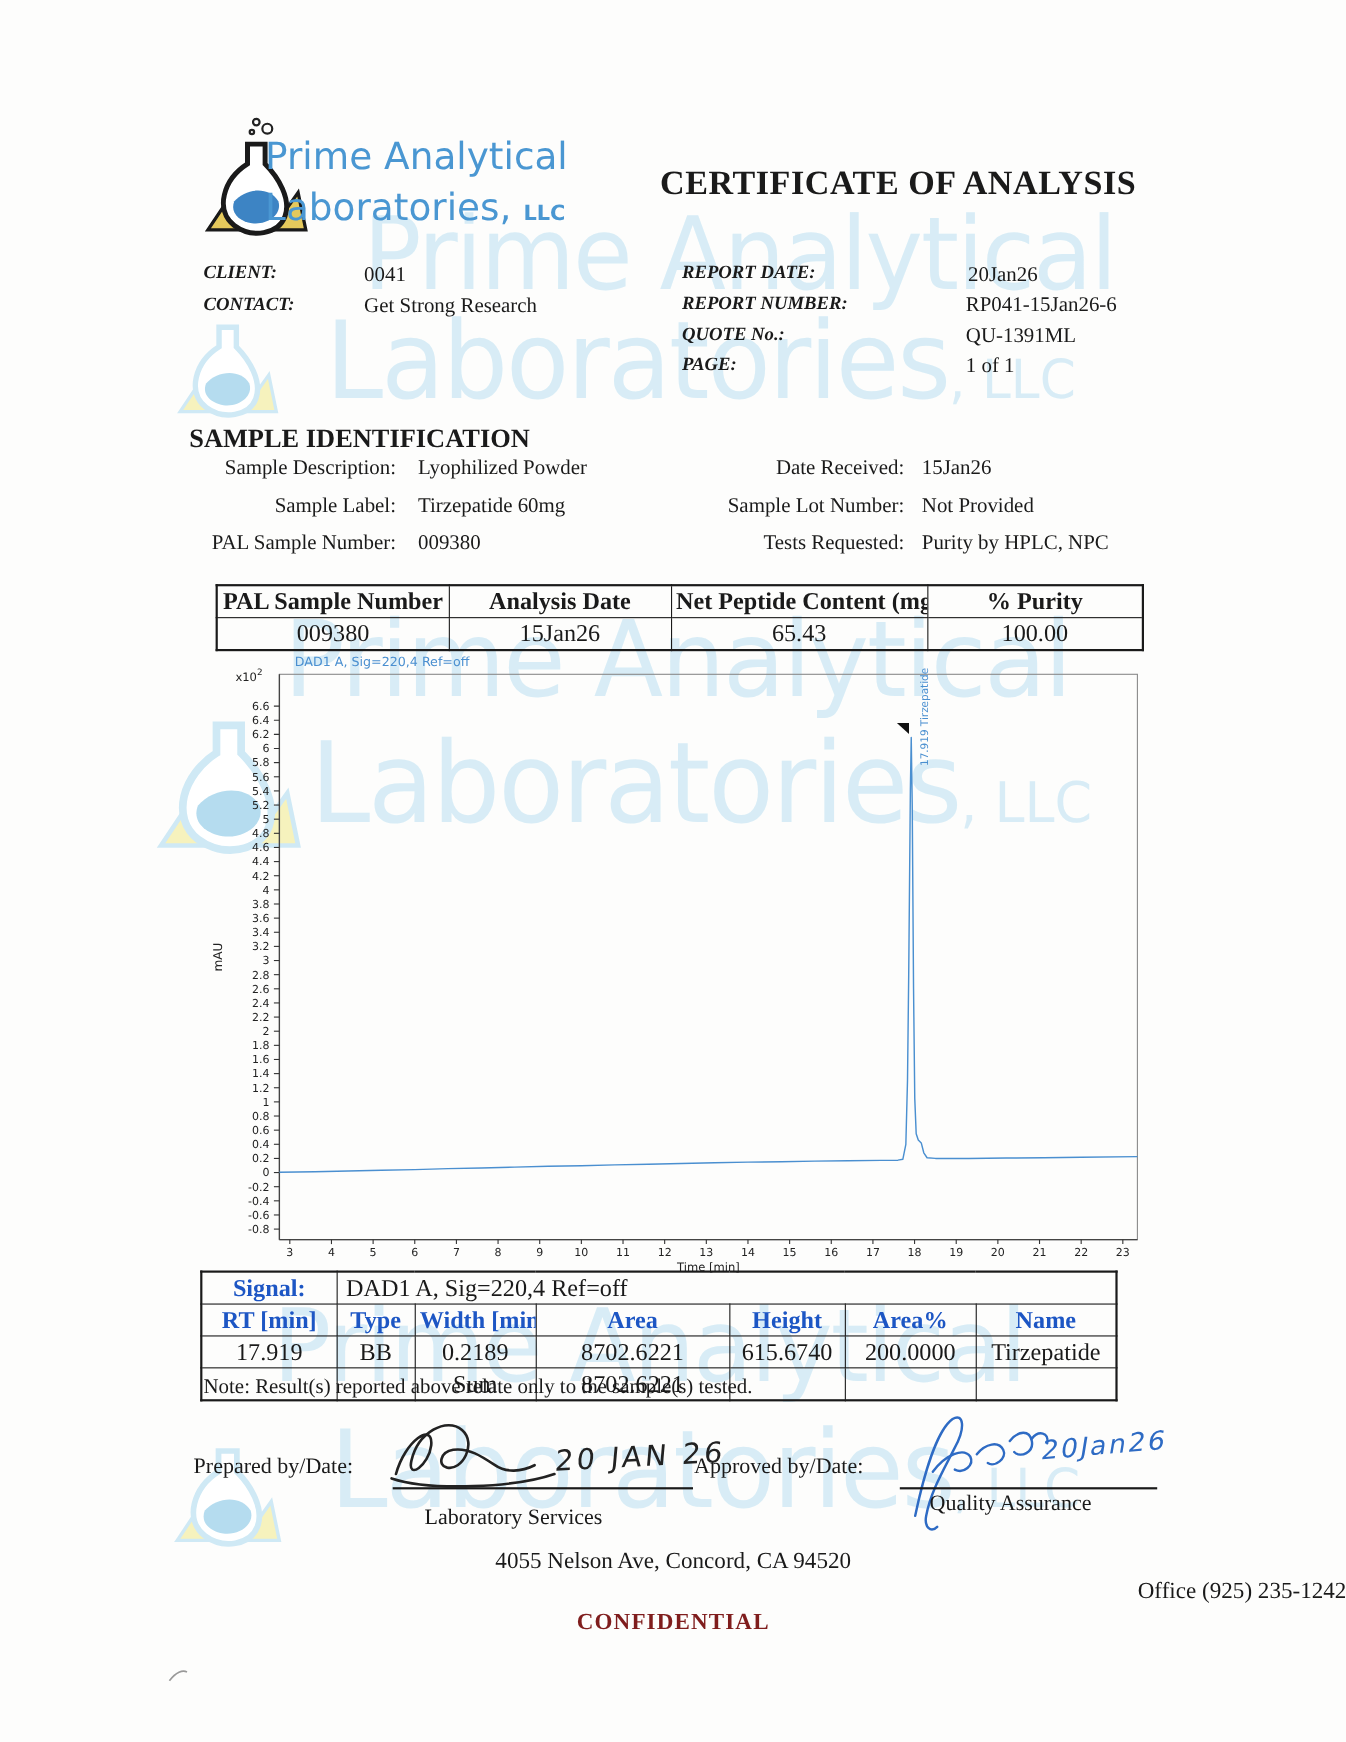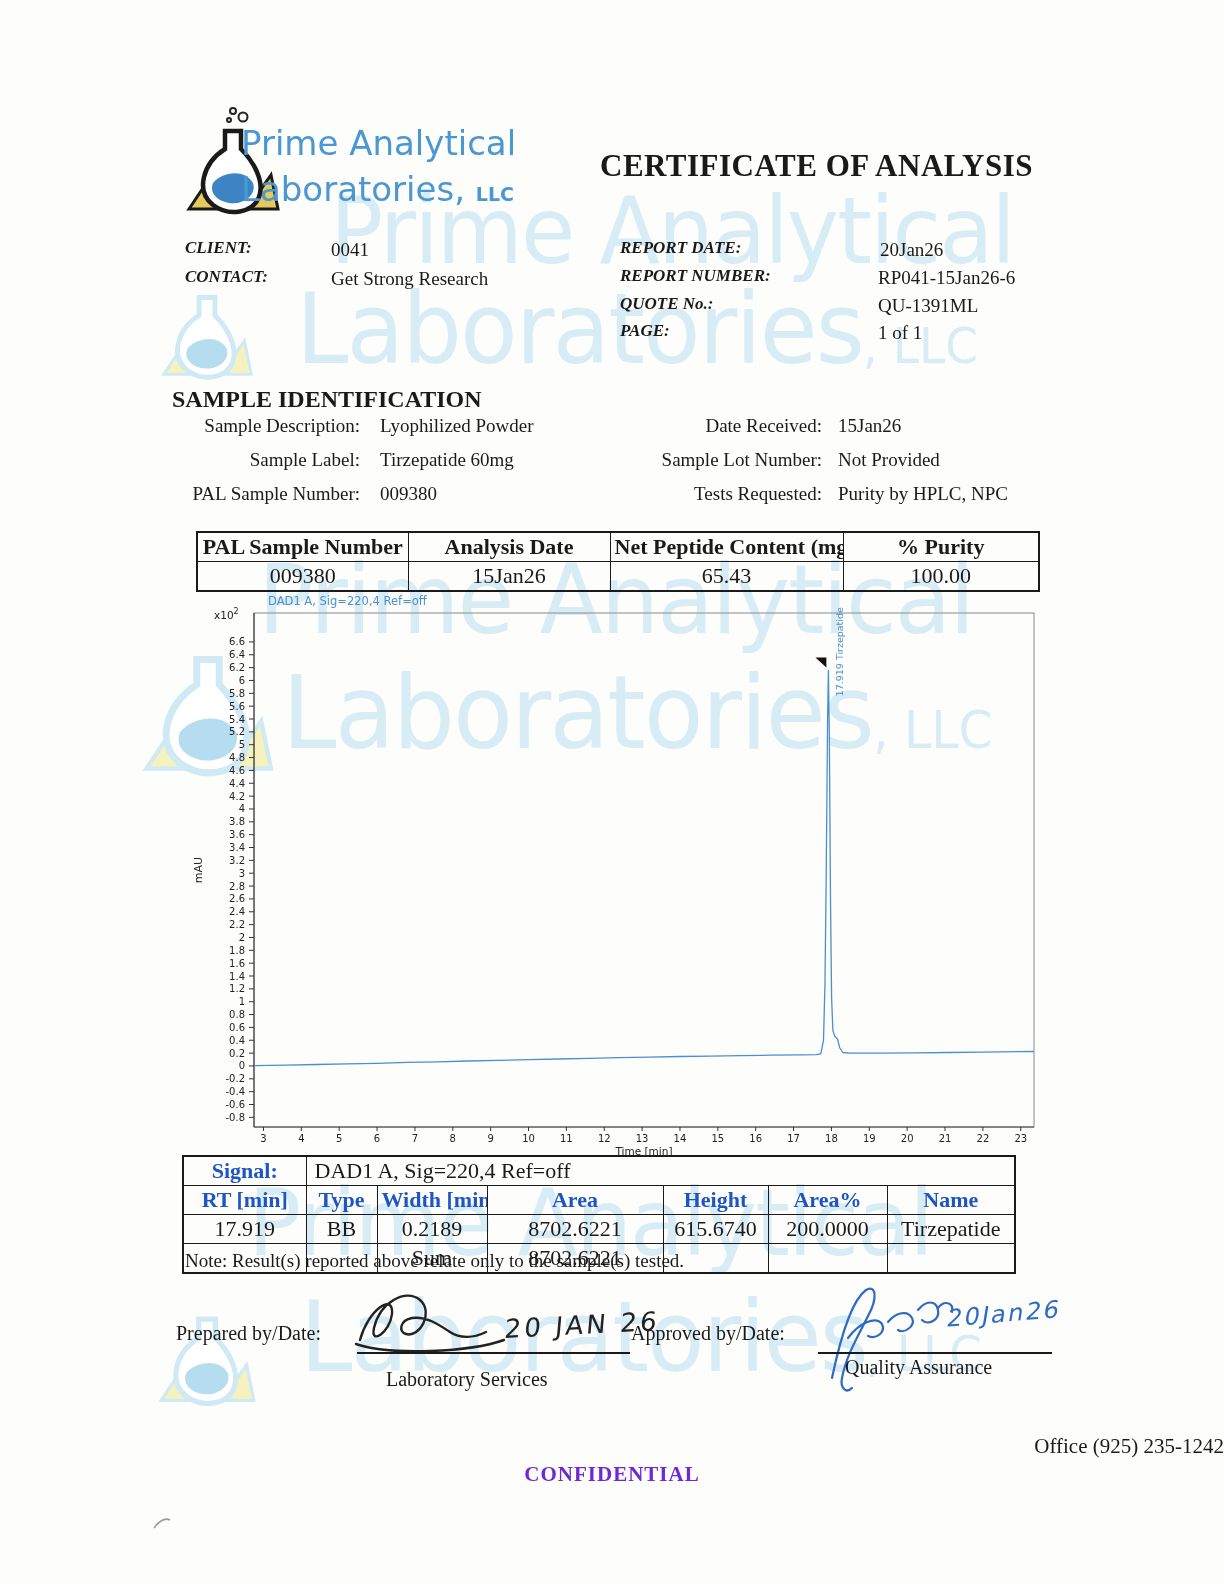--- a/index.html
+++ b/index.html
@@ -33,21 +33,21 @@
   
   .note-text{font-size:19px;}
   .sig-label{font-size:20px;white-space:nowrap;}
   .sig-line{position:absolute;height:0;border-top:2px solid #1a1a1a;}
   .sig-role{position:absolute;font-size:20px;white-space:nowrap;}
   .hand-black{position:absolute;font-family:"DejaVu Sans", sans-serif;font-size:26px;color:#222;
         transform:skewX(-8deg) rotate(-3deg);letter-spacing:3px;white-space:nowrap;}
   .hand-blue{position:absolute;font-family:"DejaVu Sans", sans-serif;font-size:24px;color:#2e6bc4;
         transform:skewX(-14deg) rotate(-5deg);letter-spacing:2px;white-space:nowrap;}
   .footer-line{position:absolute;width:100%;text-align:center;font-size:21px;}
-  .confidential{color:#6d28d9;font-weight:bold;letter-spacing:1px;}
+  .confidential{color:#7f1d1d;font-weight:bold;letter-spacing:1px;}
 </style>
 </head>
 <body>
 
 <div id="page">
 
   <div>
     <svg class="abs" style="left:146px;top:272px;" width="122" height="118" viewBox="0 0 100 120">
       <polygon points="6,104 30,68 36,104" fill="#f6f2bd" stroke="#cfe9f5" stroke-width="3"></polygon>
       <polygon points="64,104 88,70 95,104" fill="#f6f2bd" stroke="#cfe9f5" stroke-width="3"></polygon>
@@ -345,19 +345,20 @@
       <path d="M30 56 C42 40 58 34 64 42 C68 50 58 58 50 54"></path>
       <path d="M70 40 C78 30 90 28 94 36 C98 44 86 52 80 48"></path>
       <path d="M100 28 C108 18 118 18 120 28 C122 38 110 44 104 38"></path>
       <path d="M120 26 C126 18 136 20 134 30"></path>
     </g>
   </svg>
   <div class="hand-blue" style="left:948px;top:1300px;">20Jan26</div>
   <div class="sig-line" style="left:818px;top:1352px;width:234px;"></div>
   <div class="sig-role" style="left:845px;top:1356px;">Quality Assurance</div>
 
+  <div class="footer-line" style="top:1406px;">4055 Nelson Ave, Concord, CA 94520</div>
   <div class="footer-line" style="top:1434px;text-align:right;">Office (925) 235-1242</div>
   <div class="footer-line confidential" style="top:1462px;">CONFIDENTIAL</div>
 
   <svg class="abs" style="left:152px;top:1516px;" width="20" height="14" viewBox="0 0 20 14">
     <path d="M2 12 C8 4 14 2 18 4" fill="none" stroke="#999" stroke-width="1.5"></path>
   </svg>
 </div>
 
 </body></html>

